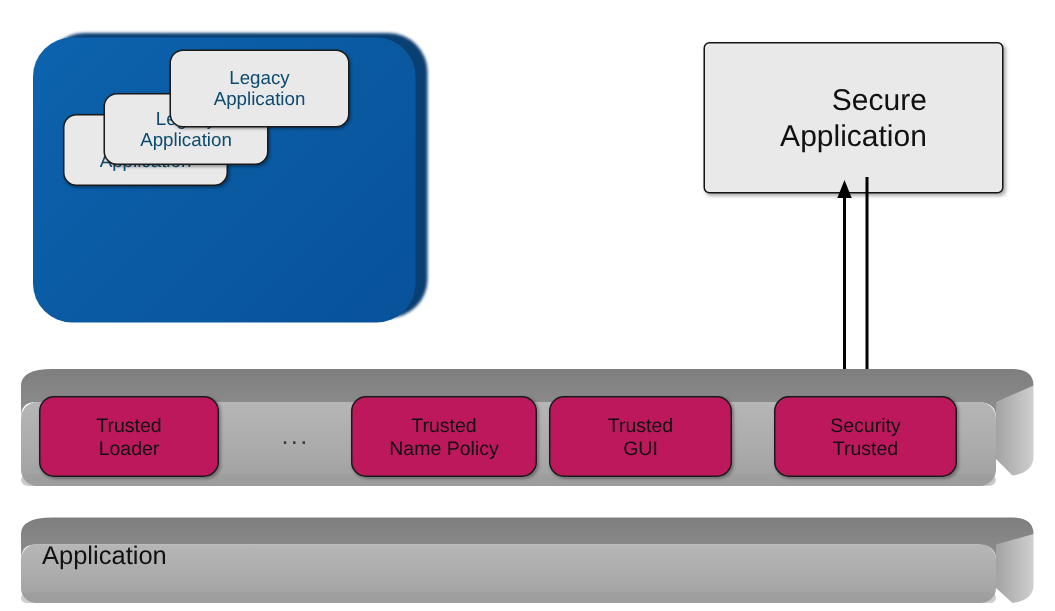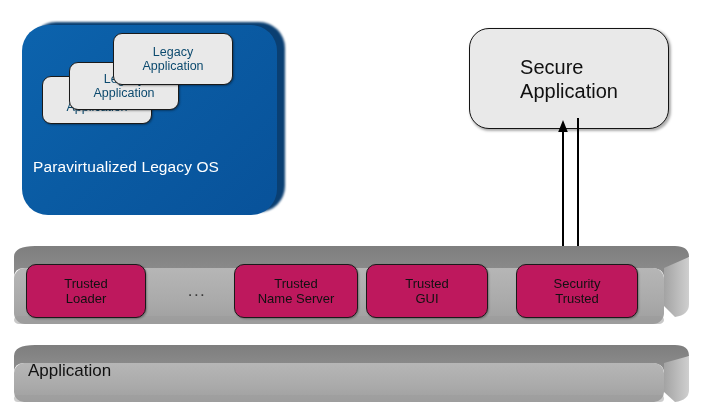--- a/index.html
+++ b/index.html
@@ -76,26 +76,26 @@
 
   
   .secure-box {
     position: absolute;
     left: 469px;
     top: 28px;
     width: 200px;
     height: 101px;
     background: #e9e9e9;
     border: 1.7px solid #141414;
-    border-radius: 20px;
+    border-radius: 4px;
     box-sizing: border-box;
     display: flex;
     align-items: center;
     justify-content: center;
-    text-align: left;
+    text-align: right;
     line-height: 1.2;
     font-size: 20px;
     color: #111111;
     box-shadow: 1.5px 1.5px 2.5px rgba(0,0,0,0.32);
   }
 
   
   .arrows-svg {
     position: absolute;
     left: 540px;
@@ -179,21 +179,20 @@
     </div>
   </div>
 
   <div class="app-box app-3">
     <div>
       <span>Legacy</span><br>
       <span>Application</span>
     </div>
   </div>
 
-  <div class="vm-label">Paravirtualized Legacy OS</div>
 
   <div class="secure-box">
     <div>
       <span>Secure</span><br>
       <span>Application</span>
     </div>
   </div>
 
   <svg class="arrows-svg" viewBox="0 0 70 170">
 
@@ -239,21 +238,21 @@
       <span>Trusted</span><br>
       <span>Loader</span>
     </div>
   </div>
 
   <div class="ellipsis">...</div>
 
   <div class="svc-box svc-names">
     <div>
       <span>Trusted</span><br>
-      <span>Name Server</span>
+      <span>Name Policy</span>
     </div>
   </div>
 
   <div class="svc-box svc-gui">
     <div>
       <span>Trusted</span><br>
       <span>GUI</span>
     </div>
   </div>
 

